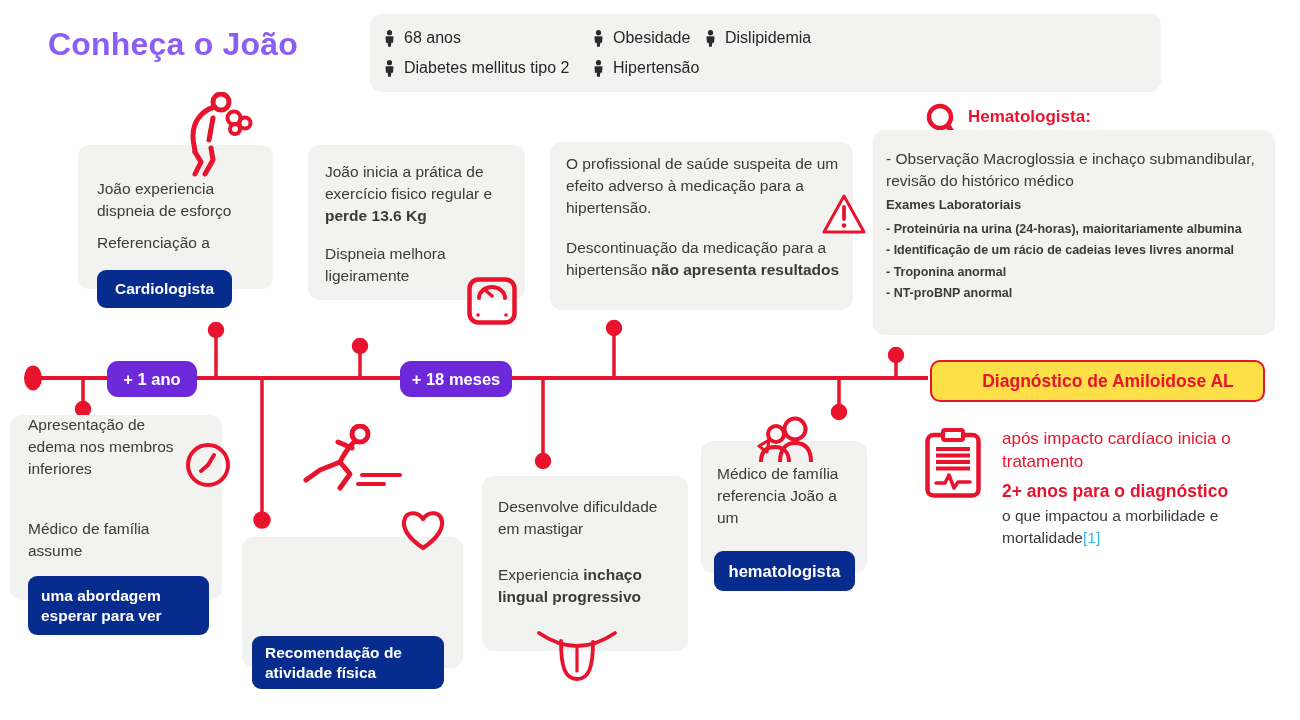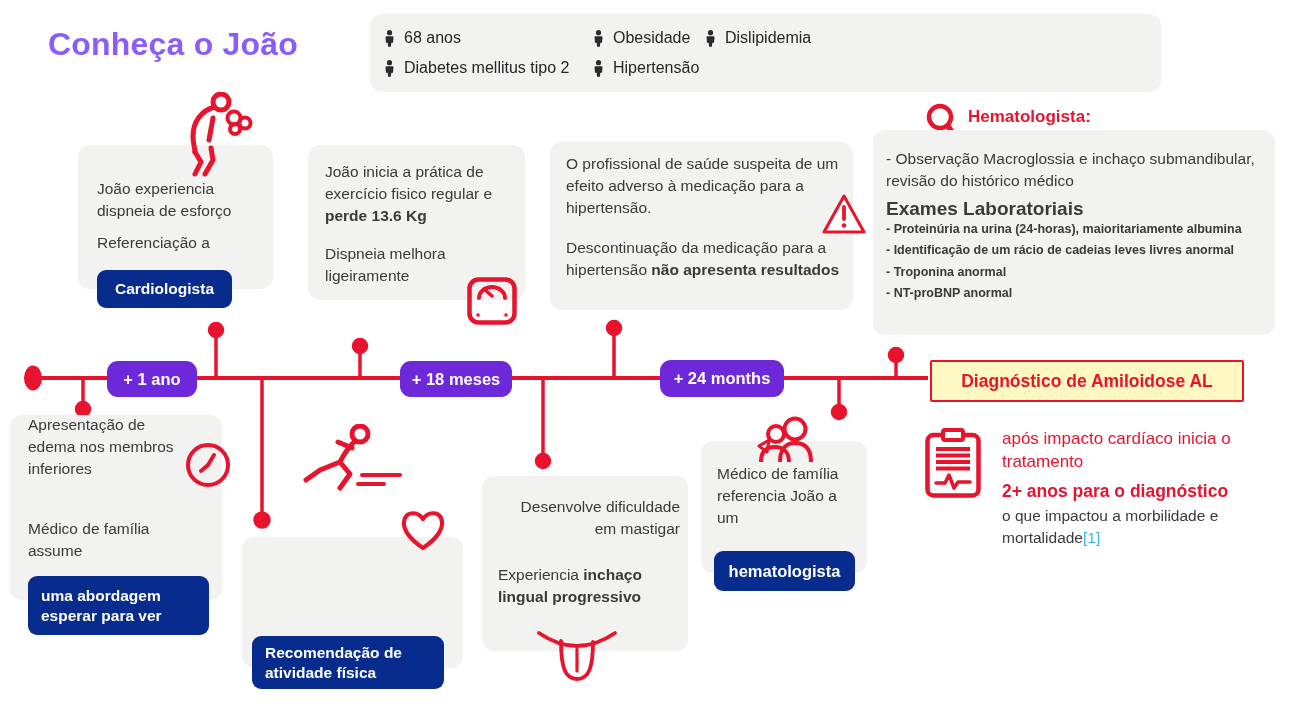--- a/index.html
+++ b/index.html
@@ -9,22 +9,22 @@
   .title{font-size:32px;font-weight:bold;color:#8b5cf6;letter-spacing:.2px;}
   .card{position:absolute;background:#f2f2f1;border-radius:12px;}
   .ctext{position:absolute;font-size:15.5px;line-height:1.42;color:#3a3a39;}
   .b{font-weight:bold;}
   .btn{position:absolute;background:#072c8d;color:#fff;font-weight:bold;border-radius:9px;
        display:flex;align-items:center;font-size:15.5px;line-height:1.25;}
   .btn.center{justify-content:center;text-align:center;}
   .btn.left{padding-left:13px;padding-right:8px;text-align:left;}
   .pill{position:absolute;background:#6d28d9;color:#fff;font-weight:bold;border-radius:11px;
         display:flex;align-items:center;justify-content:center;font-size:16.5px;}
-  .diagbox{position:absolute;background:#fef9c3;border:2px solid #e8132d;border-radius:2px;
-        color:#e8132d;font-weight:bold;font-size:17.5px;display:flex;align-items:center;justify-content:center;}
+  .diagbox{position:absolute;background:#fde047;border:2px solid #e8132d;border-radius:10px;
+        color:#e8132d;font-weight:bold;font-size:17.5px;display:flex;align-items:center;justify-content:center;padding-left:21px;}
   .pinfo{position:absolute;display:flex;align-items:center;gap:9px;font-size:16px;color:#262626;}
   .hem-title{position:absolute;color:#e8132d;font-weight:bold;font-size:17px;}
   .labs{position:absolute;font-size:12.5px;font-weight:bold;line-height:1.38;color:#3a3a39;}
   .lab-item{padding-left:9px;text-indent:-9px;margin-bottom:4px;}
   .red-t{color:#e8132d;}
   .cyan-t{color:#35b6ea;}
   svg{display:block;}
 </style>
 </head>
 <body>
@@ -93,23 +93,20 @@
         <circle cx="896" cy="355" r="6.5"></circle>
     </g>
   </svg>
 
   <div class="pill" style="left:107px;top:361px;width:90px;height:36px;">
     <span>+ 1 ano</span>
   </div>
   <div class="pill" style="left:400px;top:361px;width:112px;height:36px;">
     <span>+ 18 meses</span>
   </div>
-  <div class="pill" style="left:660px;top:360px;width:124px;height:37px;">
-    <span>+ 24 months</span>
-  </div>
   <div class="diagbox" style="left:930px;top:360px;width:310px;height:38px;">
     <span>Diagnóstico de Amiloidose AL</span>
   </div>
 
   <div class="card" style="left:78px;top:145px;width:195px;height:144px;"></div>
   <div class="ctext" style="left:97px;top:178px;width:162px;">João experiencia dispneia de esforço</div>
   <div class="ctext" style="left:97px;top:232px;width:162px;">Referenciação a</div>
   <div class="btn center" style="left:97px;top:270px;width:135px;height:38px;">
     <span>Cardiologista</span>
   </div>
@@ -146,21 +143,21 @@
     <circle cx="23" cy="33.5" r="2.3" fill="#e8132d"></circle>
   </svg>
 
   <svg class="abs" style="left:925px;top:103px;" width="36" height="42" viewBox="0 0 36 42" fill="none" stroke="#e8132d">
     <circle cx="15" cy="14" r="11" stroke-width="4.5"></circle>
     <line x1="23" y1="23" x2="33" y2="38" stroke-width="5.5" stroke-linecap="round"></line>
   </svg>
   <div class="hem-title" style="left:968px;top:107px;">Hematologista:</div>
   <div class="card" style="left:873px;top:130px;width:402px;height:205px;"></div>
   <div class="ctext" style="left:886px;top:148px;width:378px;">- Observação Macroglossia e inchaço submandibular, revisão do histórico médico</div>
-  <div class="ctext b" style="left:886px;top:196px;width:378px;font-size:19px;">Exames Laboratoriais</div>
+  <div class="ctext b" style="left:886px;top:196px;width:378px;font-size:13px;">Exames Laboratoriais</div>
   <div class="labs" style="left:886px;top:221px;width:382px;">
     <div class="lab-item">- Proteinúria na urina (24-horas), maioritariamente albumina</div>
     <div class="lab-item">- Identificação de um rácio de cadeias leves livres anormal</div>
     <div class="lab-item">- Troponina anormal</div>
     <div class="lab-item">- NT-proBNP anormal</div>
   </div>
 
   <div class="card" style="left:10px;top:415px;width:212px;height:185px;"></div>
   <div class="ctext" style="left:28px;top:414px;width:152px;">Apresentação de edema nos membros inferiores</div>
   <div class="ctext" style="left:28px;top:518px;width:152px;">Médico de família assume</div>
@@ -186,21 +183,21 @@
     <g stroke-width="4">
         <line x1="66" y1="51" x2="104" y2="51"></line>
         <line x1="62" y1="60" x2="88" y2="60"></line>
       </g>
   </svg>
   <svg class="abs" style="left:398px;top:507px;" width="50" height="46" viewBox="0 0 50 46" fill="none" stroke="#e8132d">
     <path d="M25,41 C10,31 3,20 7,11 C10,4.5 20,4.5 25,12 C30,4.5 40,4.5 43,11 C47,20 40,31 25,41 Z" stroke-width="4.2" stroke-linejoin="round"></path>
   </svg>
 
   <div class="card" style="left:482px;top:476px;width:206px;height:175px;"></div>
-  <div class="ctext" style="left:498px;top:496px;width:182px;text-align:right;">Desenvolve dificuldade em mastigar</div>
+  <div class="ctext" style="left:498px;top:496px;width:182px;">Desenvolve dificuldade em mastigar</div>
   <div class="ctext" style="left:498px;top:564px;width:182px;"><span>Experiencia </span><span class="b">inchaço lingual progressivo</span></div>
   <svg class="abs" style="left:536px;top:629px;" width="82" height="58" viewBox="0 0 82 58" fill="none" stroke="#e8132d" stroke-linecap="round">
     <path d="M3,4 Q41,30 79,4" stroke-width="3.8"></path>
     <path d="M25,12 C25,38 29,50 41,50 C53,50 57,38 57,13" stroke-width="3.8"></path>
     <line x1="41" y1="20" x2="41" y2="42" stroke-width="3.2"></line>
   </svg>
 
   <div class="card" style="left:701px;top:441px;width:166px;height:132px;"></div>
   <div class="ctext" style="left:717px;top:463px;width:142px;">Médico de família referencia João a um</div>
   <div class="btn center" style="left:714px;top:551px;width:141px;height:40px;font-size:16.5px;">

